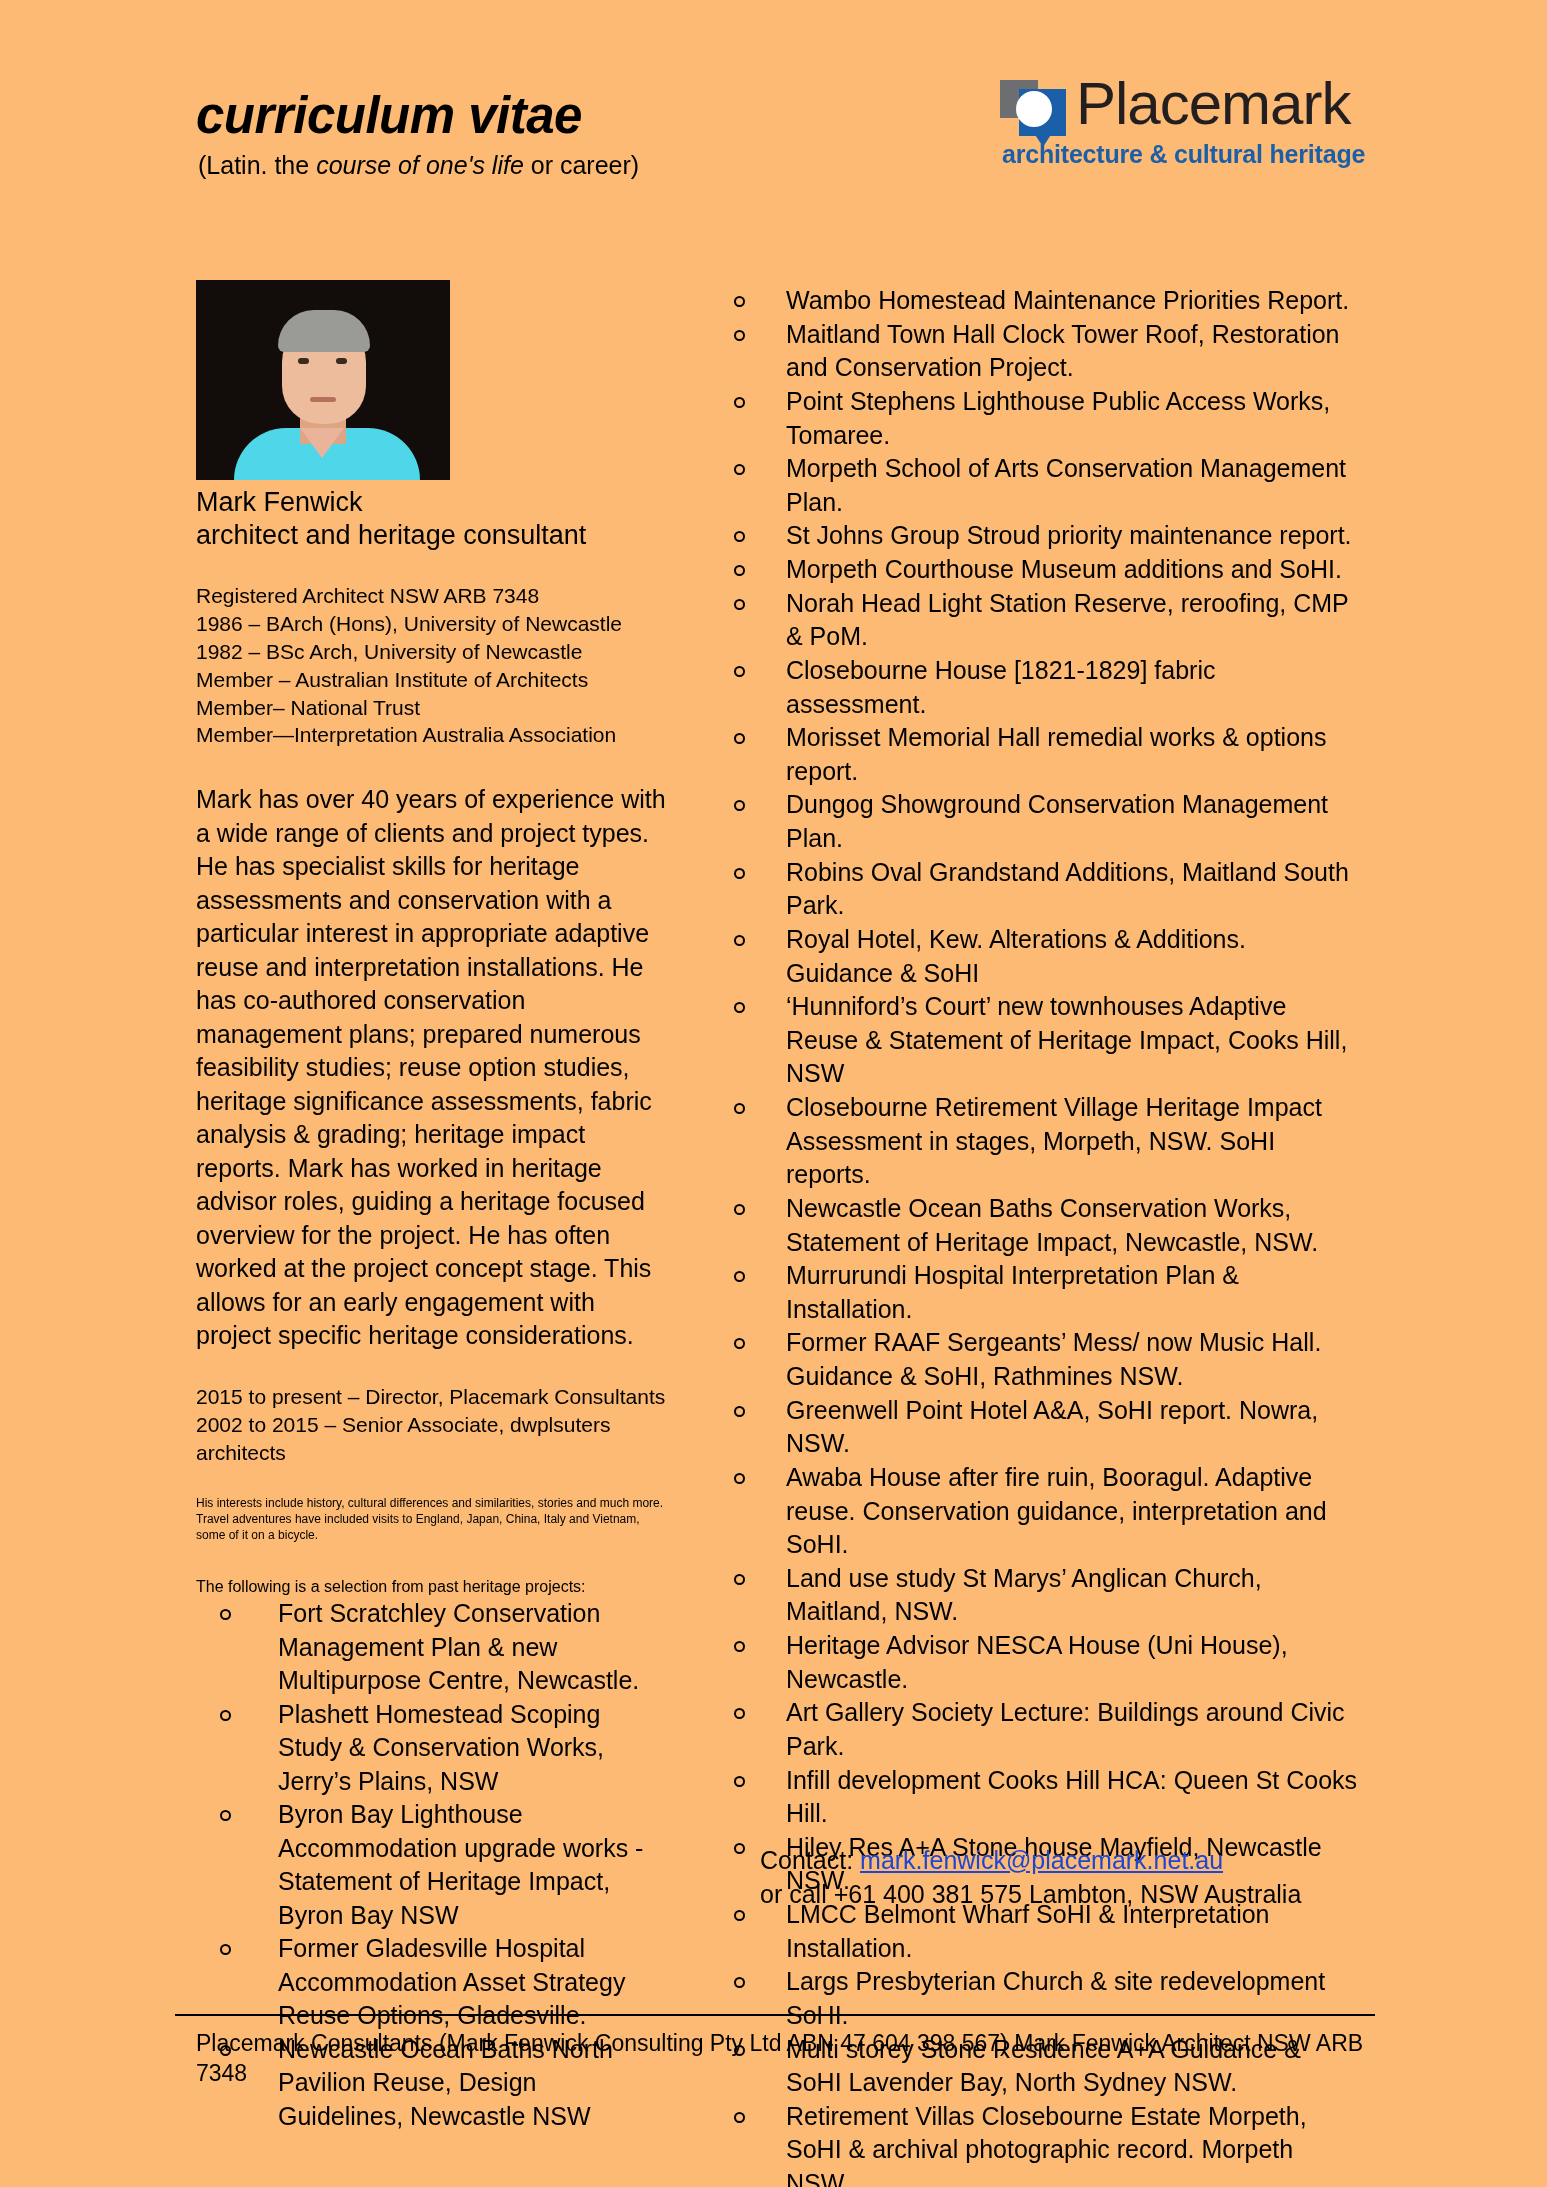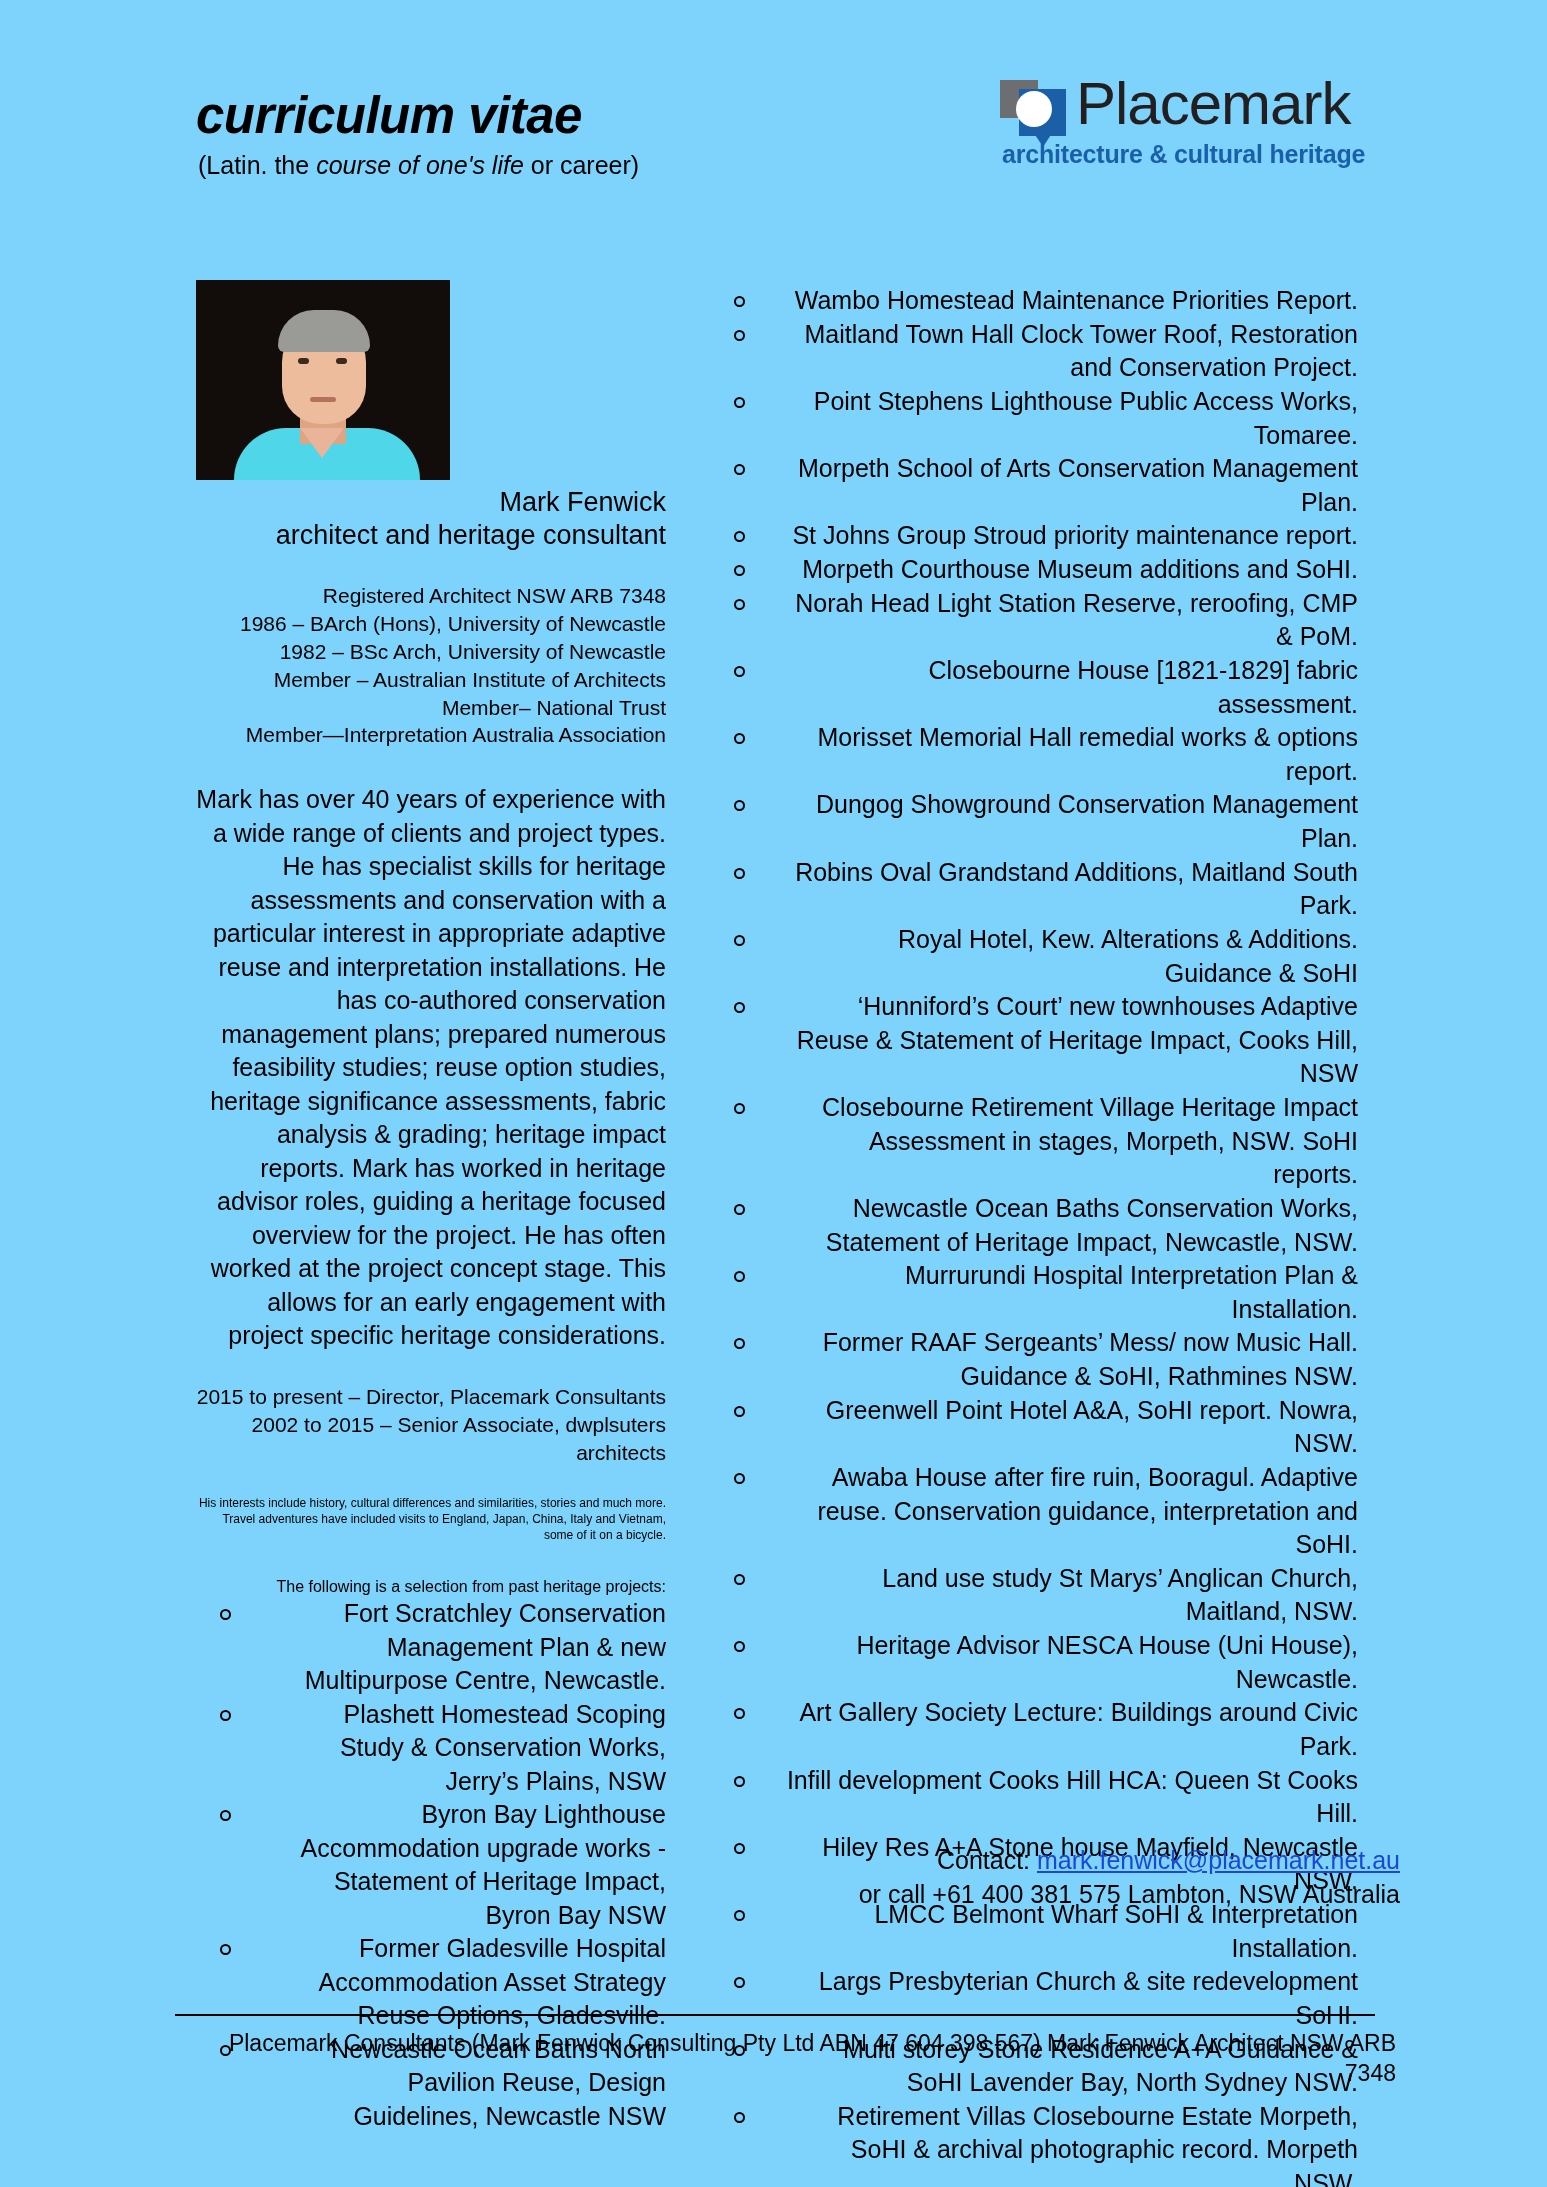--- a/index.html
+++ b/index.html
@@ -8,24 +8,23 @@
     background: #ffffff;
   }
   body {
     font-family: "Liberation Sans", sans-serif;
     color: #000000;
   }
   .page {
     position: relative;
     width: 1547px;
     height: 2187px;
-    background: #7dd3fc;
+    background: #fdba74;
     overflow: hidden;
     box-sizing: border-box;
-    text-align: right;
   }
 
   
   .header {
     position: absolute;
     left: 0;
     top: 0;
     width: 1547px;
     height: 200px;
   }

